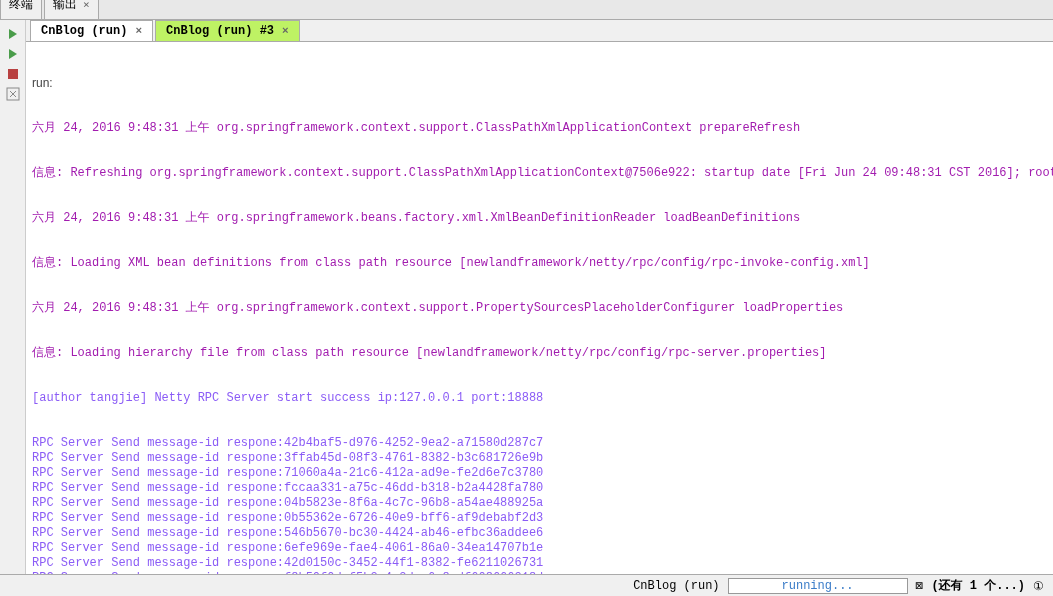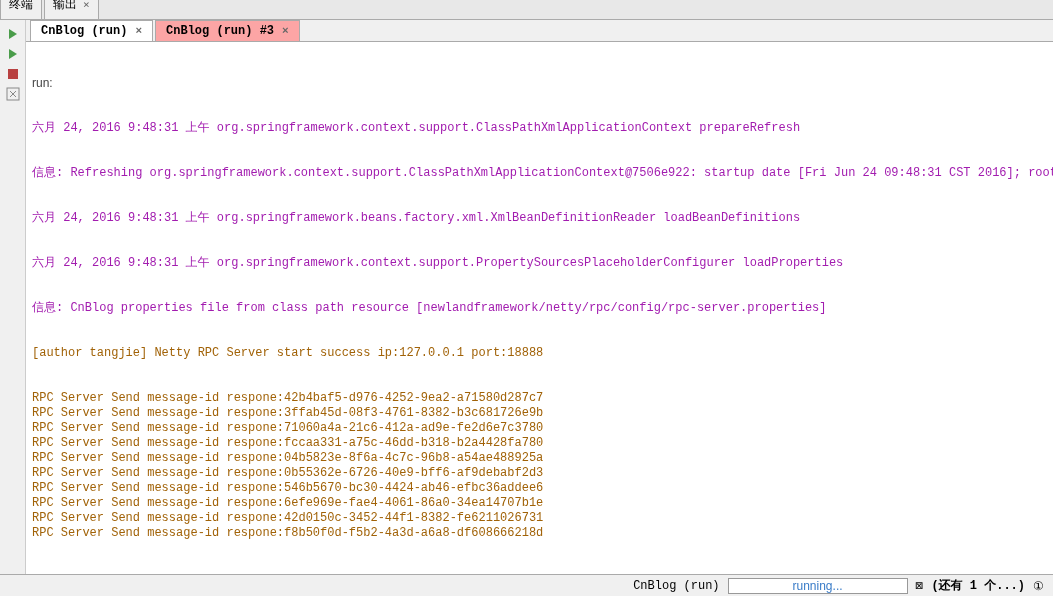--- a/index.html
+++ b/index.html
@@ -68,21 +68,21 @@
       background: #f0f0f0;
       border-bottom: 1px solid #aaa;
       height: 22px;
       align-items: flex-end;
       padding-left: 4px;
     }
     .run-tab {
       padding: 3px 10px;
       border: 1px solid #aaa;
       border-bottom: none;
-      background: #fca5a5;
+      background: #bef264;
       height: 21px;
       display: flex;
       align-items: center;
       gap: 6px;
       font-weight: bold;
       font-family: "Courier New", monospace;
       cursor: pointer;
       margin-right: 2px;
     }
     .run-tab.active { background: #fff; }
@@ -92,21 +92,21 @@
       padding: 4px 6px;
       font-family: "Courier New", "SimSun", monospace;
       font-size: 12px;
       line-height: 15px;
       white-space: pre;
       background: #fff;
     }
     .console .line { display: block; }
     .run-label { font-family: Liberation Sans, sans-serif; color: #444; }
     .red { color: #a21caf; }
-    .black { color: #a16207; }
+    .black { color: #8b5cf6; }
     .bottom-bar {
       height: 22px;
       border-top: 1px solid #aaa;
       background: #f0f0f0;
       display: flex;
       align-items: center;
       justify-content: flex-end;
       padding: 0 6px;
       gap: 8px;
       font-family: "Courier New", "SimSun", monospace;
@@ -115,21 +115,21 @@
     .status-name { color: #000; }
     .progress-box {
       width: 180px;
       height: 16px;
       border: 1px solid #999;
       background: #fff;
       display: flex;
       align-items: center;
       justify-content: center;
       color: #3a7cc8;
-      font-family: Liberation Sans, sans-serif;
+      font-family: Liberation Mono, monospace;
       cursor: pointer;
     }
     .status-more { color: #000; font-weight: bold; }
     .circled { 
       display: inline-block; width: 14px; height: 14px;
     }
   </style>
 </head>
 <body>
 
@@ -178,22 +178,23 @@
         <span>CnBlog (run) #3</span>
         <span class="close-x">×</span>
       </div>
     </div>
 
     <div class="console">
       <span class="line run-label">run:</span>
       <span class="line red">六月 24, 2016 9:48:31 上午 org.springframework.context.support.ClassPathXmlApplicationContext prepareRefresh</span>
       <span class="line red">信息: Refreshing org.springframework.context.support.ClassPathXmlApplicationContext@7506e922: startup date [Fri Jun 24 09:48:31 CST 2016]; root of context hierarchy</span>
       <span class="line red">六月 24, 2016 9:48:31 上午 org.springframework.beans.factory.xml.XmlBeanDefinitionReader loadBeanDefinitions</span>
+      <span class="line red">信息: Loading XML bean definitions from class path resource [newlandframework/netty/rpc/config/rpc-invoke-config.xml]</span>
       <span class="line red">六月 24, 2016 9:48:31 上午 org.springframework.context.support.PropertySourcesPlaceholderConfigurer loadProperties</span>
-      <span class="line red">信息: CnBlog properties file from class path resource [newlandframework/netty/rpc/config/rpc-server.properties]</span>
+      <span class="line red">信息: Loading hierarchy file from class path resource [newlandframework/netty/rpc/config/rpc-server.properties]</span>
       <span class="line black">[author tangjie] Netty RPC Server start success ip:127.0.0.1 port:18888</span>
       <div id="rpc-lines"><span class="line black">RPC Server Send message-id respone:42b4baf5-d976-4252-9ea2-a71580d287c7</span><span class="line black">RPC Server Send message-id respone:3ffab45d-08f3-4761-8382-b3c681726e9b</span><span class="line black">RPC Server Send message-id respone:71060a4a-21c6-412a-ad9e-fe2d6e7c3780</span><span class="line black">RPC Server Send message-id respone:fccaa331-a75c-46dd-b318-b2a4428fa780</span><span class="line black">RPC Server Send message-id respone:04b5823e-8f6a-4c7c-96b8-a54ae488925a</span><span class="line black">RPC Server Send message-id respone:0b55362e-6726-40e9-bff6-af9debabf2d3</span><span class="line black">RPC Server Send message-id respone:546b5670-bc30-4424-ab46-efbc36addee6</span><span class="line black">RPC Server Send message-id respone:6efe969e-fae4-4061-86a0-34ea14707b1e</span><span class="line black">RPC Server Send message-id respone:42d0150c-3452-44f1-8382-fe6211026731</span><span class="line black">RPC Server Send message-id respone:f8b50f0d-f5b2-4a3d-a6a8-df608666218d</span></div>
     </div>
   </div>
 </div>
 
 <div class="bottom-bar">
   <span class="status-name">CnBlog (run)</span>
   <div class="progress-box">
     <span>running...</span>

